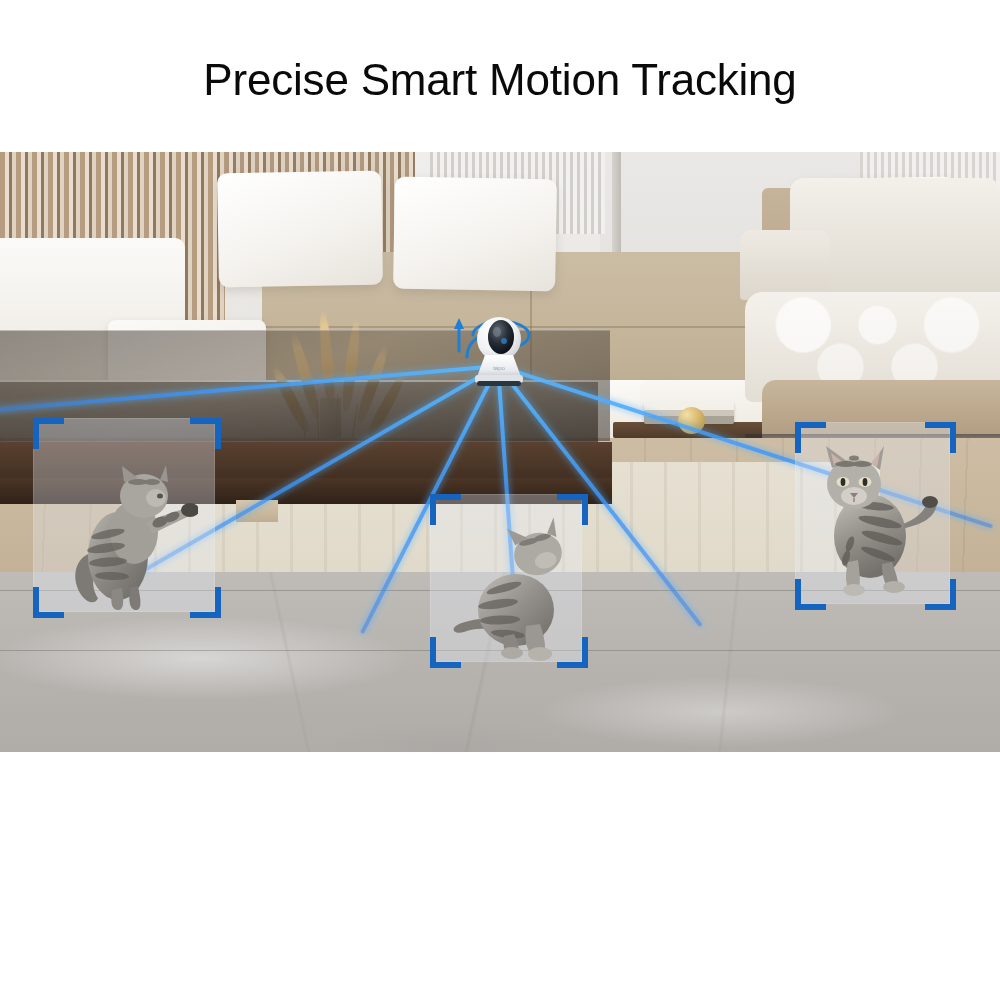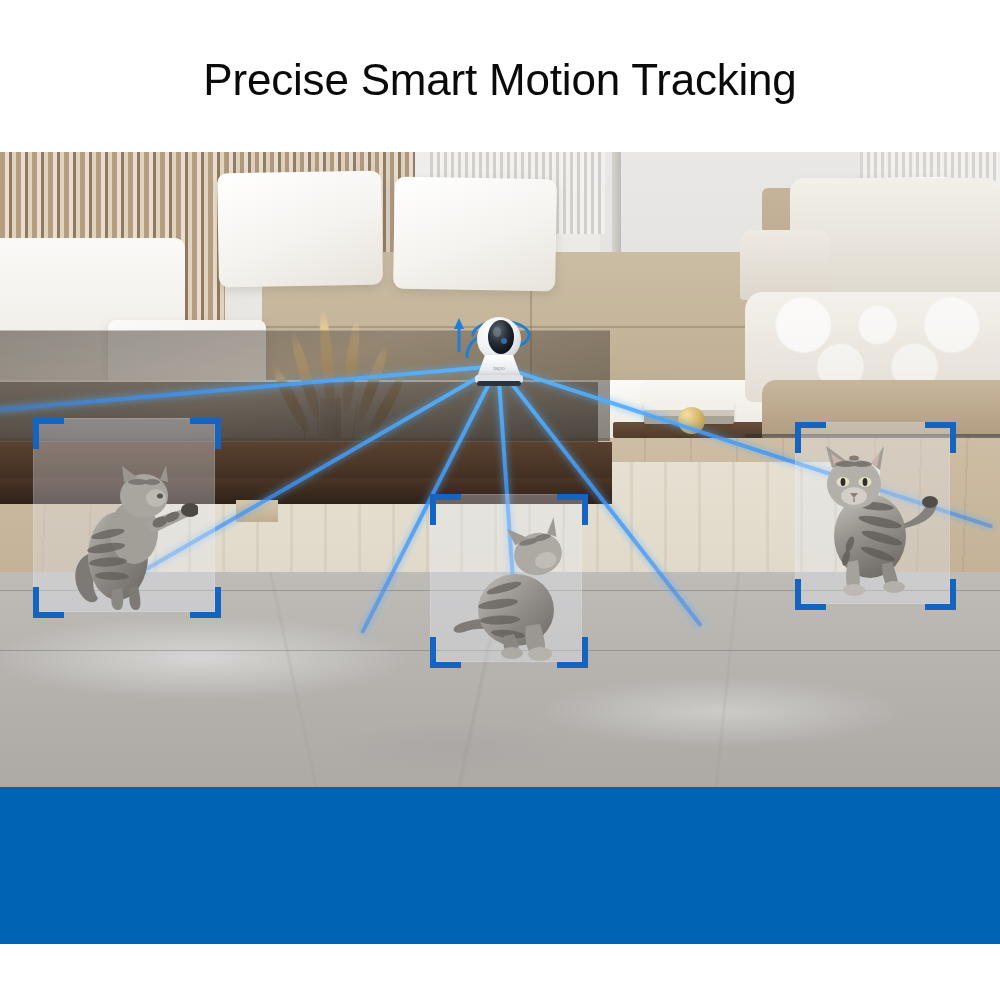--- a/index.html
+++ b/index.html
@@ -12,21 +12,21 @@
     width: 1000px;
     height: 1000px;
     overflow: hidden;
     font-family: "Liberation Sans", sans-serif;
     -webkit-font-smoothing: antialiased;
   }
 
   .page {
     position: relative;
     width: 1000px;
-    height: 944px;
+    height: 752px;
     background: #e5e5e5;
     overflow: hidden;
   }
 
   
   .header {
     position: absolute;
     left: 0; top: 0;
     width: 1000px;
     height: 152px;

